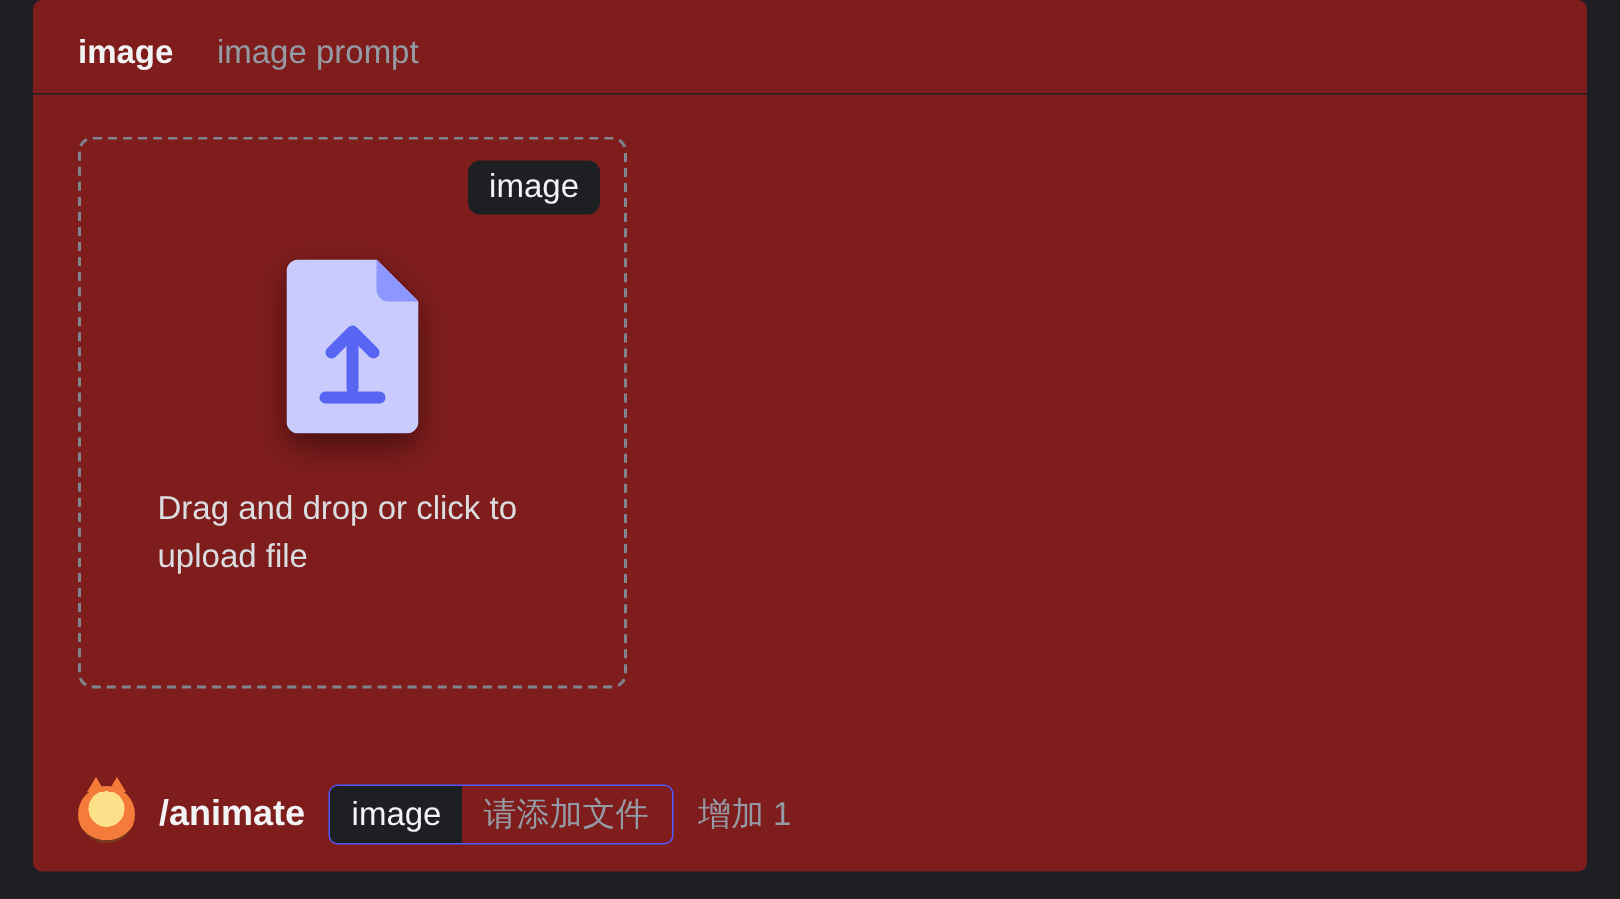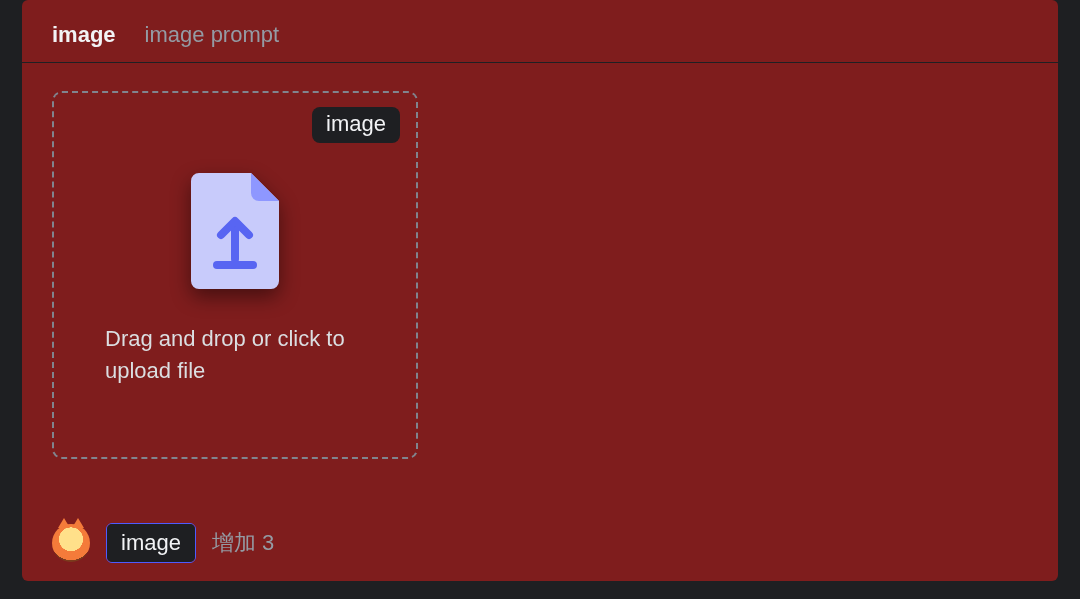--- a/index.html
+++ b/index.html
@@ -157,19 +157,21 @@
           <path d="M26 92 H62"></path>
         </g>
       </svg>
 
       <div class="hint">Drag and drop or click to upload file</div>
     </div>
   </div>
 
   <div class="command-row">
     <div class="avatar"></div>
+    <span class="command">/animate</span>
     <div class="chip-group">
       <span class="chip-name">image</span>
+      <span class="chip-value">请添加文件</span>
     </div>
-    <span class="add-option">增加 3</span>
+    <span class="add-option">增加 1</span>
   </div>
 
 </div>
 
 </body></html>

